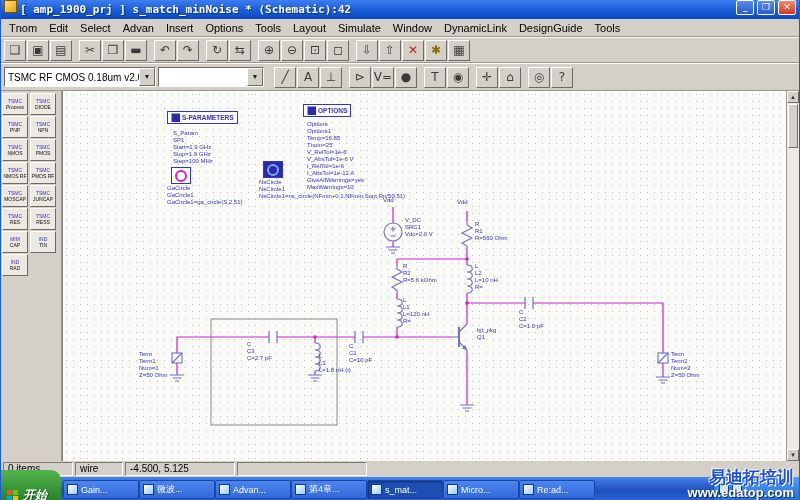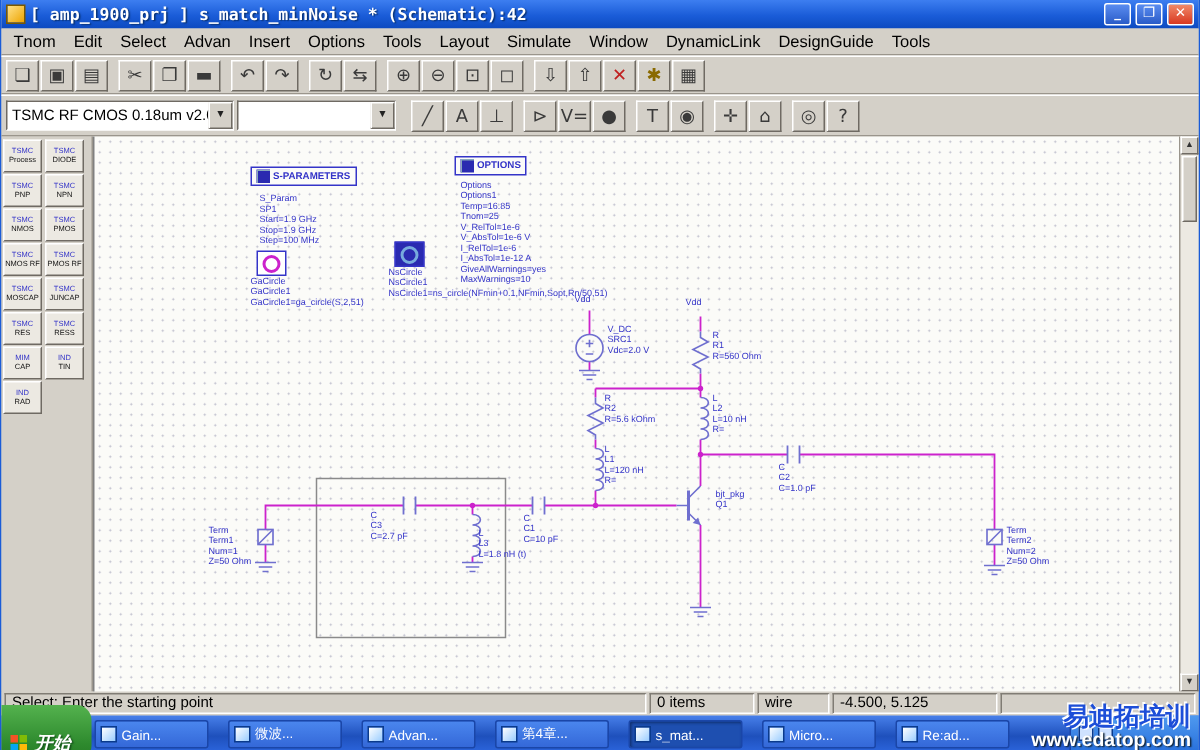--- a/index.html
+++ b/index.html
@@ -2,21 +2,21 @@
 <html><head>
 <meta charset="utf-8">
 <style>
   html,body{margin:0;padding:0;}
   body{width:800px;height:500px;overflow:hidden;background:#d4d0c8;
        font-family:"Liberation Sans",sans-serif;cursor:default;-webkit-user-select:none;user-select:none;}
   .screen{position:relative;width:800px;height:500px;display:flex;flex-direction:column;
           border-left:1px solid #1a5cd8;border-right:1px solid #1a5cd8;box-sizing:border-box;}
 
   
-  .titlebar{height:19px;flex:0 0 19px;display:flex;align-items:center;gap:3px;padding:0 3px;
+  .titlebar{height:19px;flex:0 0 19px;display:flex;align-items:flex-start;gap:3px;padding:0 3px;
             background:linear-gradient(180deg,#3d7ef0 0%,#1a5cd8 55%,#0c4ac0 100%);}
   .app-icon{width:13px;height:13px;background:linear-gradient(135deg,#ffe28a,#eda400);
             border:1px solid #7a5800;box-sizing:border-box;}
   .title-text{flex:1;color:#fff;font:bold 11px/19px "DejaVu Sans Mono",monospace;
               white-space:nowrap;overflow:hidden;text-shadow:1px 1px 1px #08306e;}
   .title-btn{width:18px;height:15px;border:1px solid #fff;border-radius:2px;box-sizing:border-box;
              font:bold 9px/13px "DejaVu Sans",sans-serif;text-align:center;color:#fff;
              background:linear-gradient(180deg,#5a8cf0,#2a5cc8);}
   .title-btn.close{background:linear-gradient(180deg,#f08a6a,#d93820);}
 
@@ -91,21 +91,21 @@
   .taskbar{height:23px;flex:0 0 23px;background:linear-gradient(180deg,#4880ea,#1e50bc 60%,#2a62d8);
            display:flex;align-items:center;gap:2px;position:relative;}
   .startbtn{height:23px;padding:14px 14px 0 6px;display:flex;align-items:center;gap:4px;
             background:linear-gradient(180deg,#54b24e,#2e8a2e 70%,#257a25);
             border-radius:0 10px 10px 0;color:#fff;font:bold italic 12px/23px "Liberation Sans",sans-serif;
             text-shadow:1px 1px 1px #14501a;}
   .winflag{width:12px;height:12px;display:grid;grid-template-columns:5px 5px;grid-template-rows:5px 5px;gap:1px;}
   .winflag i{display:block;}
   .winflag i:nth-child(1){background:#f35325;} .winflag i:nth-child(2){background:#81bc06;}
   .winflag i:nth-child(3){background:#05a6f0;} .winflag i:nth-child(4){background:#ffba08;}
-  .tasks{display:flex;gap:13px;align-items:center;height:23px;padding-top:2px;box-sizing:border-box;}
+  .tasks{display:flex;gap:0;align-items:center;height:23px;padding-top:2px;box-sizing:border-box;}
   .task{width:76px;height:19px;background:linear-gradient(180deg,#4a86ee,#3468d8);
         border:1px solid #1a46a8;border-radius:2px;display:flex;align-items:center;gap:3px;
         padding:0 3px;box-sizing:border-box;}
   .task:nth-child(5){background:#1e4fb0;box-shadow:inset 1px 1px 2px #103070;}
   .task-ico{width:9px;height:9px;flex:0 0 9px;background:linear-gradient(135deg,#fff,#9cf);border:1px solid #0a3a8c;}
   .task-label{color:#fff;font-size:9px;white-space:nowrap;overflow:hidden;}
   .tray{position:absolute;right:0;top:0;height:23px;width:86px;
         background:linear-gradient(180deg,#4f9aef,#2a72dd);border-left:1px solid #1a46a8;
         display:flex;align-items:center;gap:3px;padding-left:5px;box-sizing:border-box;}
   .tray-ico{width:8px;height:8px;background:#cfe2ff;border:1px solid #0a3a8c;}
@@ -442,21 +442,20 @@
 
     <div class="vscroll" data-name="vertical-scrollbar">
       <div class="varrow" data-name="scroll-up-icon">▲</div>
       <div class="vthumb" data-name="scrollbar-thumb"></div>
       <div class="vtrack" data-name="scrollbar-track"></div>
       <div class="varrow" data-name="scroll-down-icon">▼</div>
     </div>
   </div>
 
   <div class="statusbar" data-name="status-bar">
-    <div class="sseg msg" data-name="status-message">Select: Enter the starting point</div>
     <div class="sseg items" data-name="status-item-count">0 items</div>
     <div class="sseg mode" data-name="status-mode">wire</div>
     <div class="sseg coords" data-name="status-coordinates">-4.500, 5.125</div>
     <div class="sseg spare" data-name="status-spare"></div>
   </div>
 
   <div class="taskbar" data-name="windows-taskbar">
     <div class="startbtn" data-name="start-button">
       <span class="winflag" data-name="windows-logo-icon">
           <i></i>

